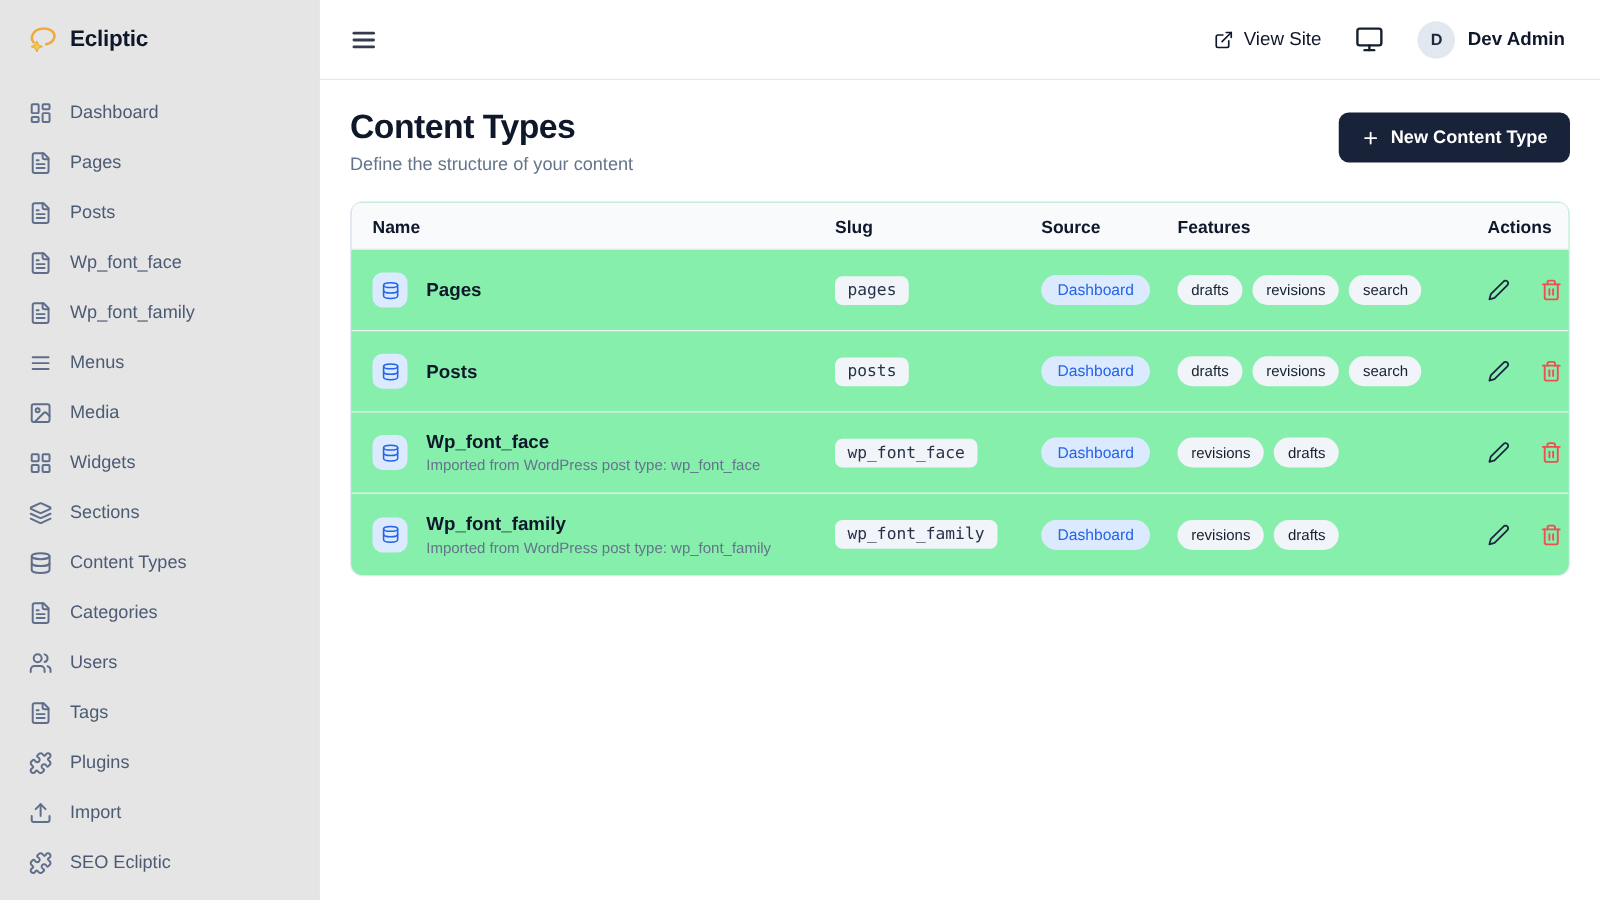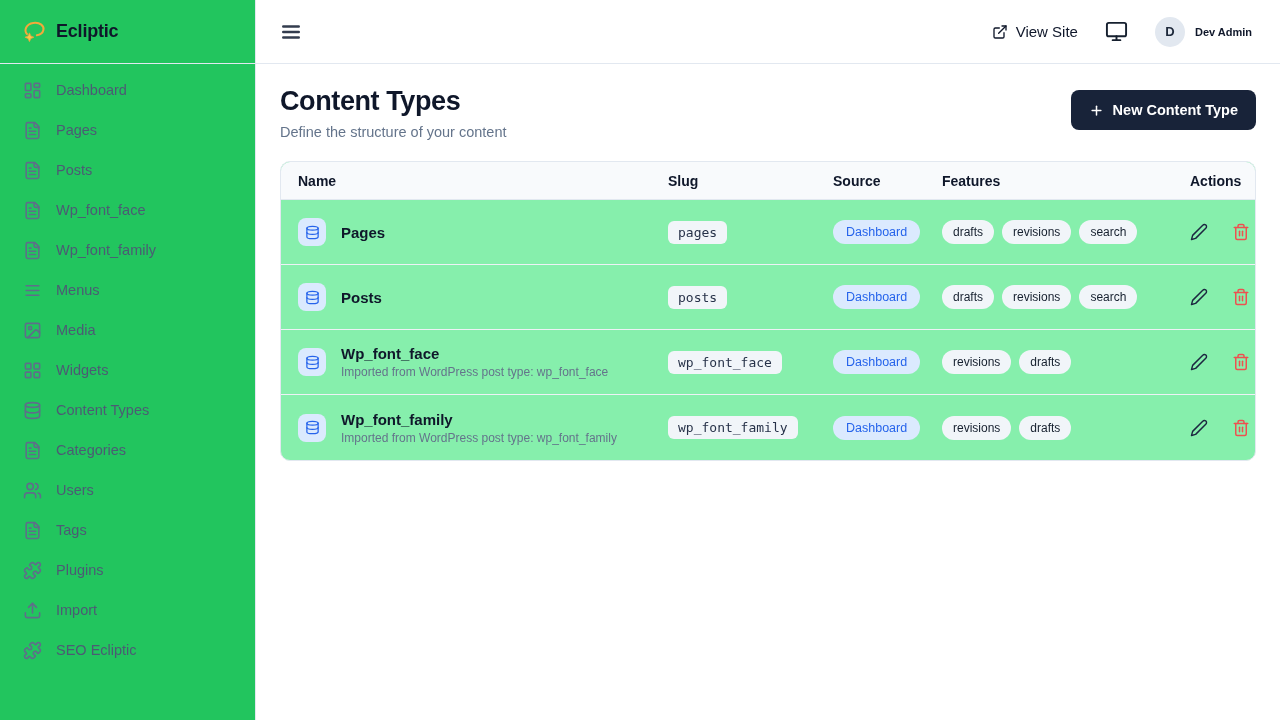--- a/index.html
+++ b/index.html
@@ -9,21 +9,21 @@
   }
   *{box-sizing:border-box}
   html,body{margin:0;padding:0}
   body{
     width:1280px;height:720px;overflow:hidden;background:#fff;
     font-family:"Liberation Sans",sans-serif;color:var(--dark-navy);
   }
   .app{display:flex;height:720px}
 
   
-  .sidebar{width:256px;flex-shrink:0;border-right:1px solid var(--border);background:#22c55e}
+  .sidebar{width:256px;flex-shrink:0;border-right:1px solid var(--border);background:#e5e5e5}
   .logo-row{height:64px;display:flex;align-items:center;gap:9px;padding:0 20px;border-bottom:1px solid var(--border)}
   .logo-icon svg{width:27px;height:27px;display:block}
   .logo-text{font-size:18px;font-weight:700;color:var(--dark-navy);letter-spacing:-.2px}
   .nav{padding:6px 0}
   .nav-item{height:40px;display:flex;align-items:center;gap:14px;padding:0 12px 0 23px;cursor:pointer;color:#4c5b74}
   .nav-icon{width:19px;height:19px;color:#5f6e8a;flex-shrink:0}
   .nav-icon svg{width:100%;height:100%;display:block}
   .nav-label{font-size:14.5px;font-weight:500;white-space:nowrap}
 
   
@@ -32,21 +32,21 @@
   .hamburger{width:22px;height:22px;border:none;background:none;padding:0;cursor:pointer;color:#333c4e}
   .hamburger svg{width:100%;height:100%;display:block}
   .topbar-right{display:flex;align-items:center;gap:27px}
   .view-site{display:flex;align-items:center;gap:8px;font-size:15px;font-weight:500;color:var(--dark-navy);cursor:pointer;text-decoration:none}
   .vs-icon{width:16px;height:16px;display:block}
   .vs-icon svg{width:100%;height:100%;display:block}
   .monitor-btn{border:none;background:none;padding:0;cursor:pointer;width:23px;height:23px;color:#16202f}
   .monitor-btn svg{width:100%;height:100%;display:block}
   .user{display:flex;align-items:center;gap:10px;cursor:pointer}
   .avatar{width:30px;height:30px;border-radius:50%;background:#e2e8f0;display:flex;align-items:center;justify-content:center;font-size:13px;font-weight:600;color:#1e293b}
-  .user-name{font-size:11px;font-weight:600;color:var(--dark-navy)}
+  .user-name{font-size:15px;font-weight:600;color:var(--dark-navy)}
 
   
   .content{padding:22px 24px 0}
   .page-head{display:flex;justify-content:space-between;align-items:flex-start}
   .page-head h1{margin:0;font-size:27px;font-weight:700;letter-spacing:-.4px;color:var(--dark-navy)}
   .page-head p{margin:7px 0 0;font-size:14.5px;color:var(--muted-text)}
   .new-btn{display:flex;align-items:center;gap:9px;background:var(--button-bg);color:#fff;border:none;border-radius:8px;height:40px;padding:0 18px;font-size:14.5px;font-weight:600;cursor:pointer;margin-top:4px;font-family:inherit}
   .plus{width:15px;height:15px;display:block}
   .plus svg{width:100%;height:100%;display:block}
 
@@ -179,20 +179,30 @@
             <svg viewBox="0 0 24 24" fill="none" stroke="currentColor" stroke-width="2" stroke-linecap="round" stroke-linejoin="round">
               <rect x="3" y="3" width="7" height="7" rx="1"></rect>
               <rect x="14" y="3" width="7" height="7" rx="1"></rect>
               <rect x="14" y="14" width="7" height="7" rx="1"></rect>
               <rect x="3" y="14" width="7" height="7" rx="1"></rect>
             </svg>
           </span>
     <span class="nav-label">Widgets</span>
   </div>
 
+  <div class="nav-item">
+    <span class="nav-icon">
+            <svg viewBox="0 0 24 24" fill="none" stroke="currentColor" stroke-width="2" stroke-linecap="round" stroke-linejoin="round">
+              <path d="m12.83 2.18a2 2 0 0 0-1.66 0L2.6 6.08a1 1 0 0 0 0 1.83l8.58 3.91a2 2 0 0 0 1.66 0l8.58-3.9a1 1 0 0 0 0-1.83Z"></path>
+              <path d="m22 17.65-9.17 4.16a2 2 0 0 1-1.66 0L2 17.65"></path>
+              <path d="m22 12.65-9.17 4.16a2 2 0 0 1-1.66 0L2 12.65"></path>
+            </svg>
+          </span>
+    <span class="nav-label">Sections</span>
+  </div>
 
   <div class="nav-item">
     <span class="nav-icon">
             <svg viewBox="0 0 24 24" fill="none" stroke="currentColor" stroke-width="2" stroke-linecap="round" stroke-linejoin="round">
               <ellipse cx="12" cy="5" rx="9" ry="3"></ellipse>
               <path d="M3 5v14a9 3 0 0 0 18 0V5"></path>
               <path d="M3 12a9 3 0 0 0 18 0"></path>
             </svg>
           </span>
     <span class="nav-label">Content Types</span>

